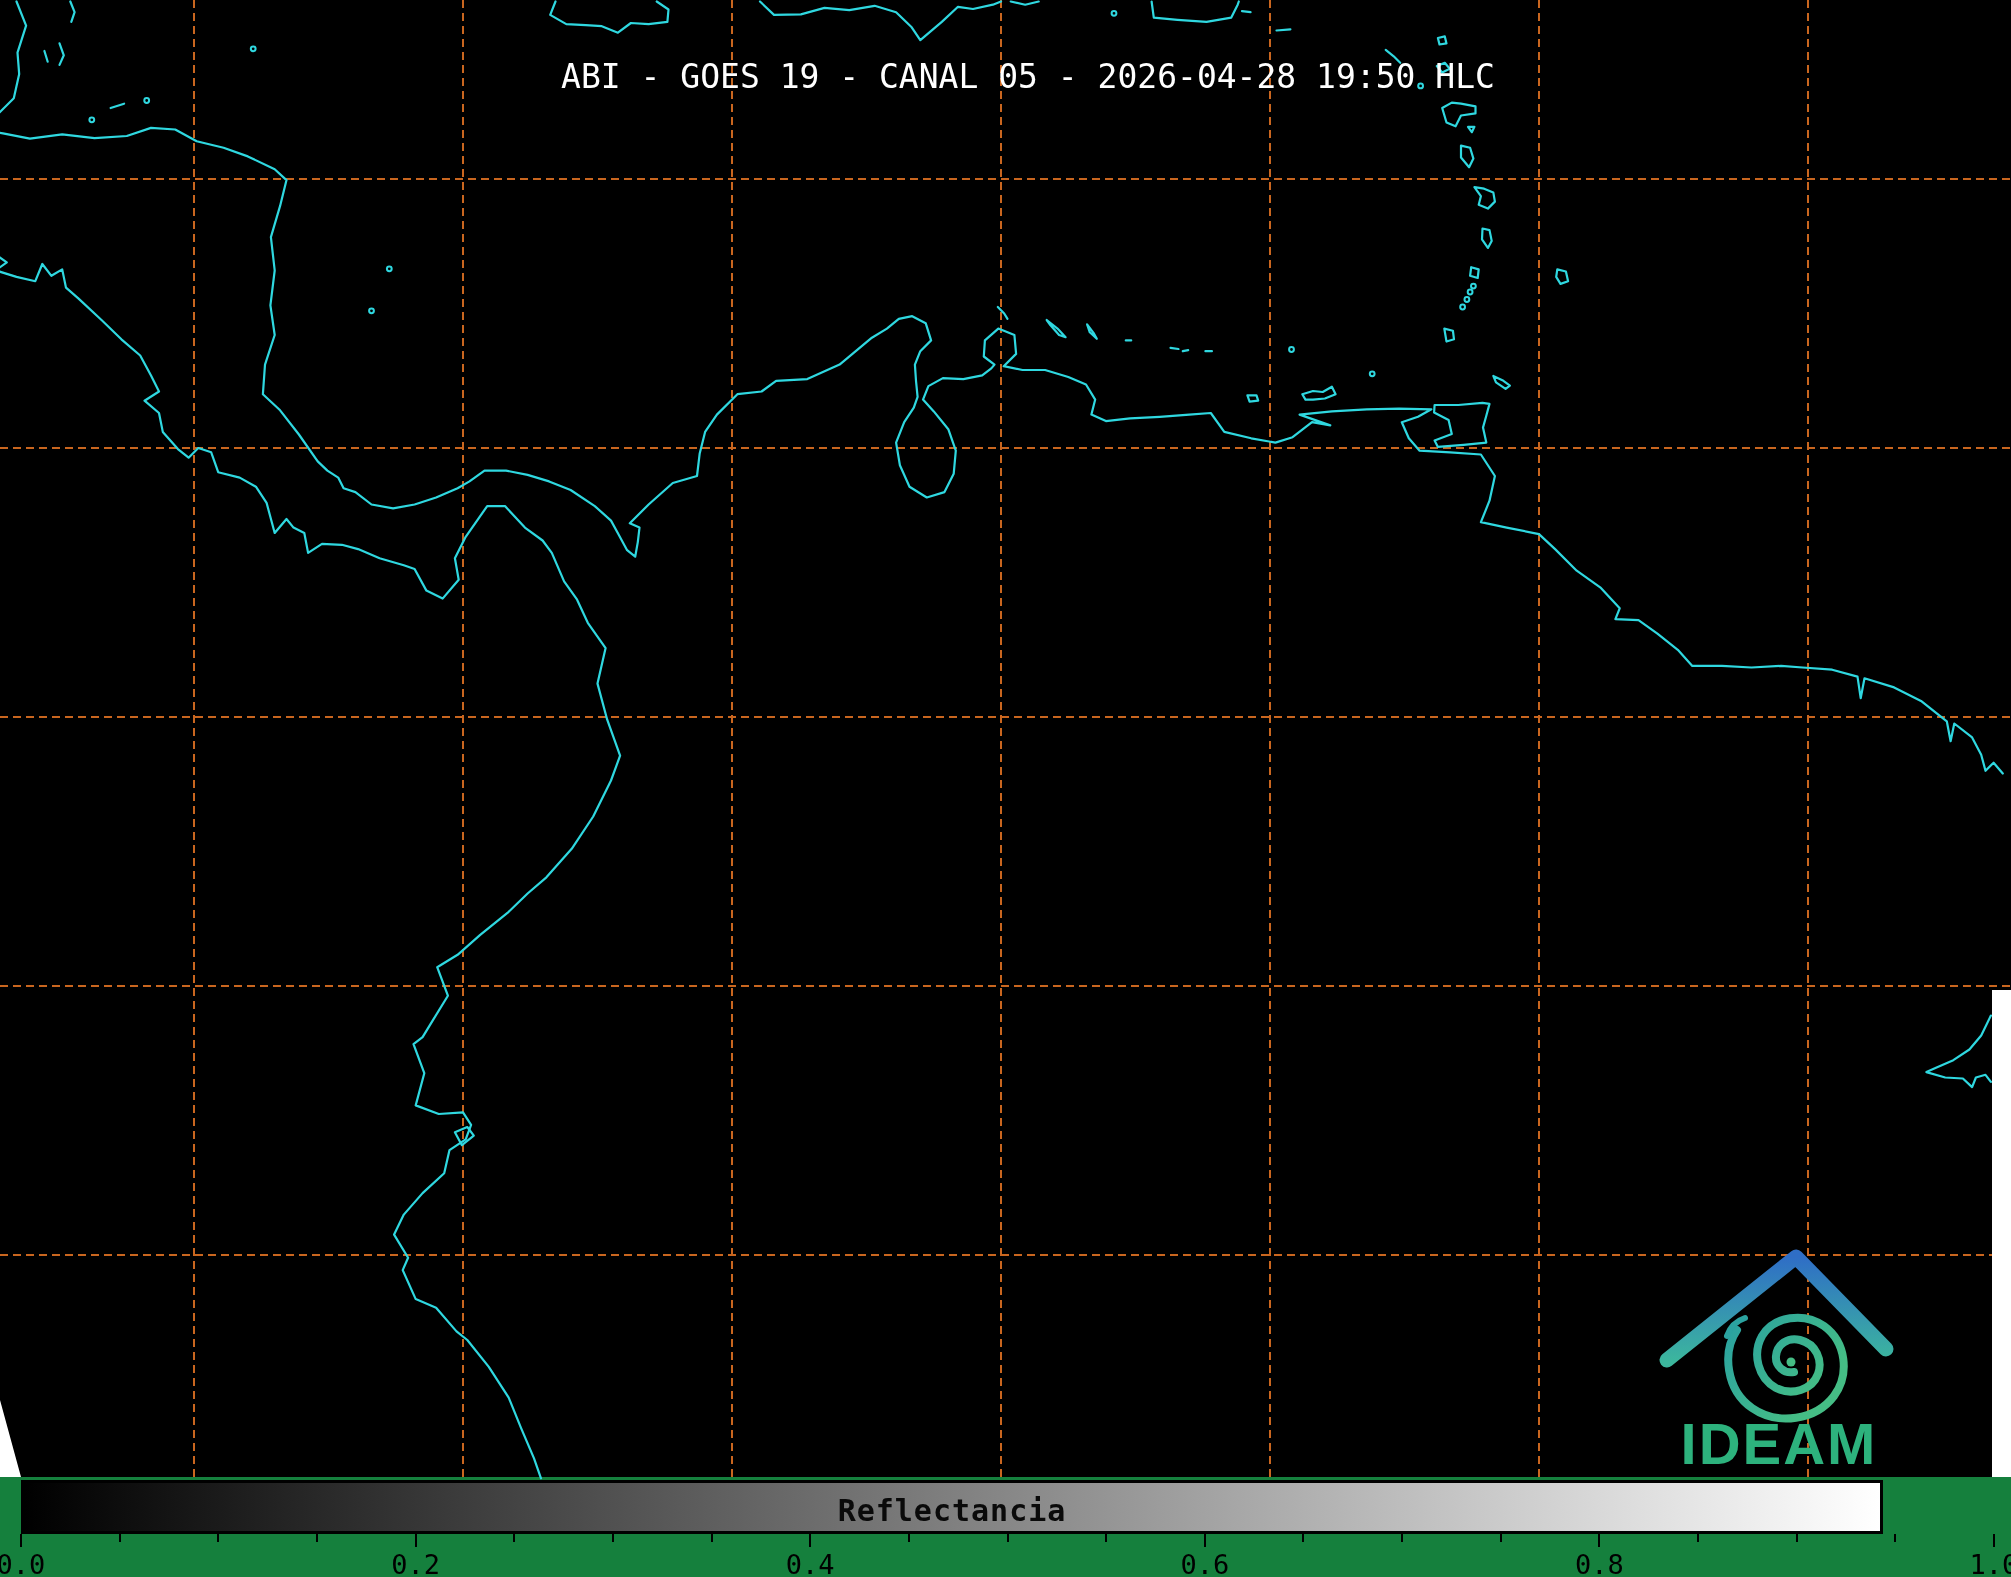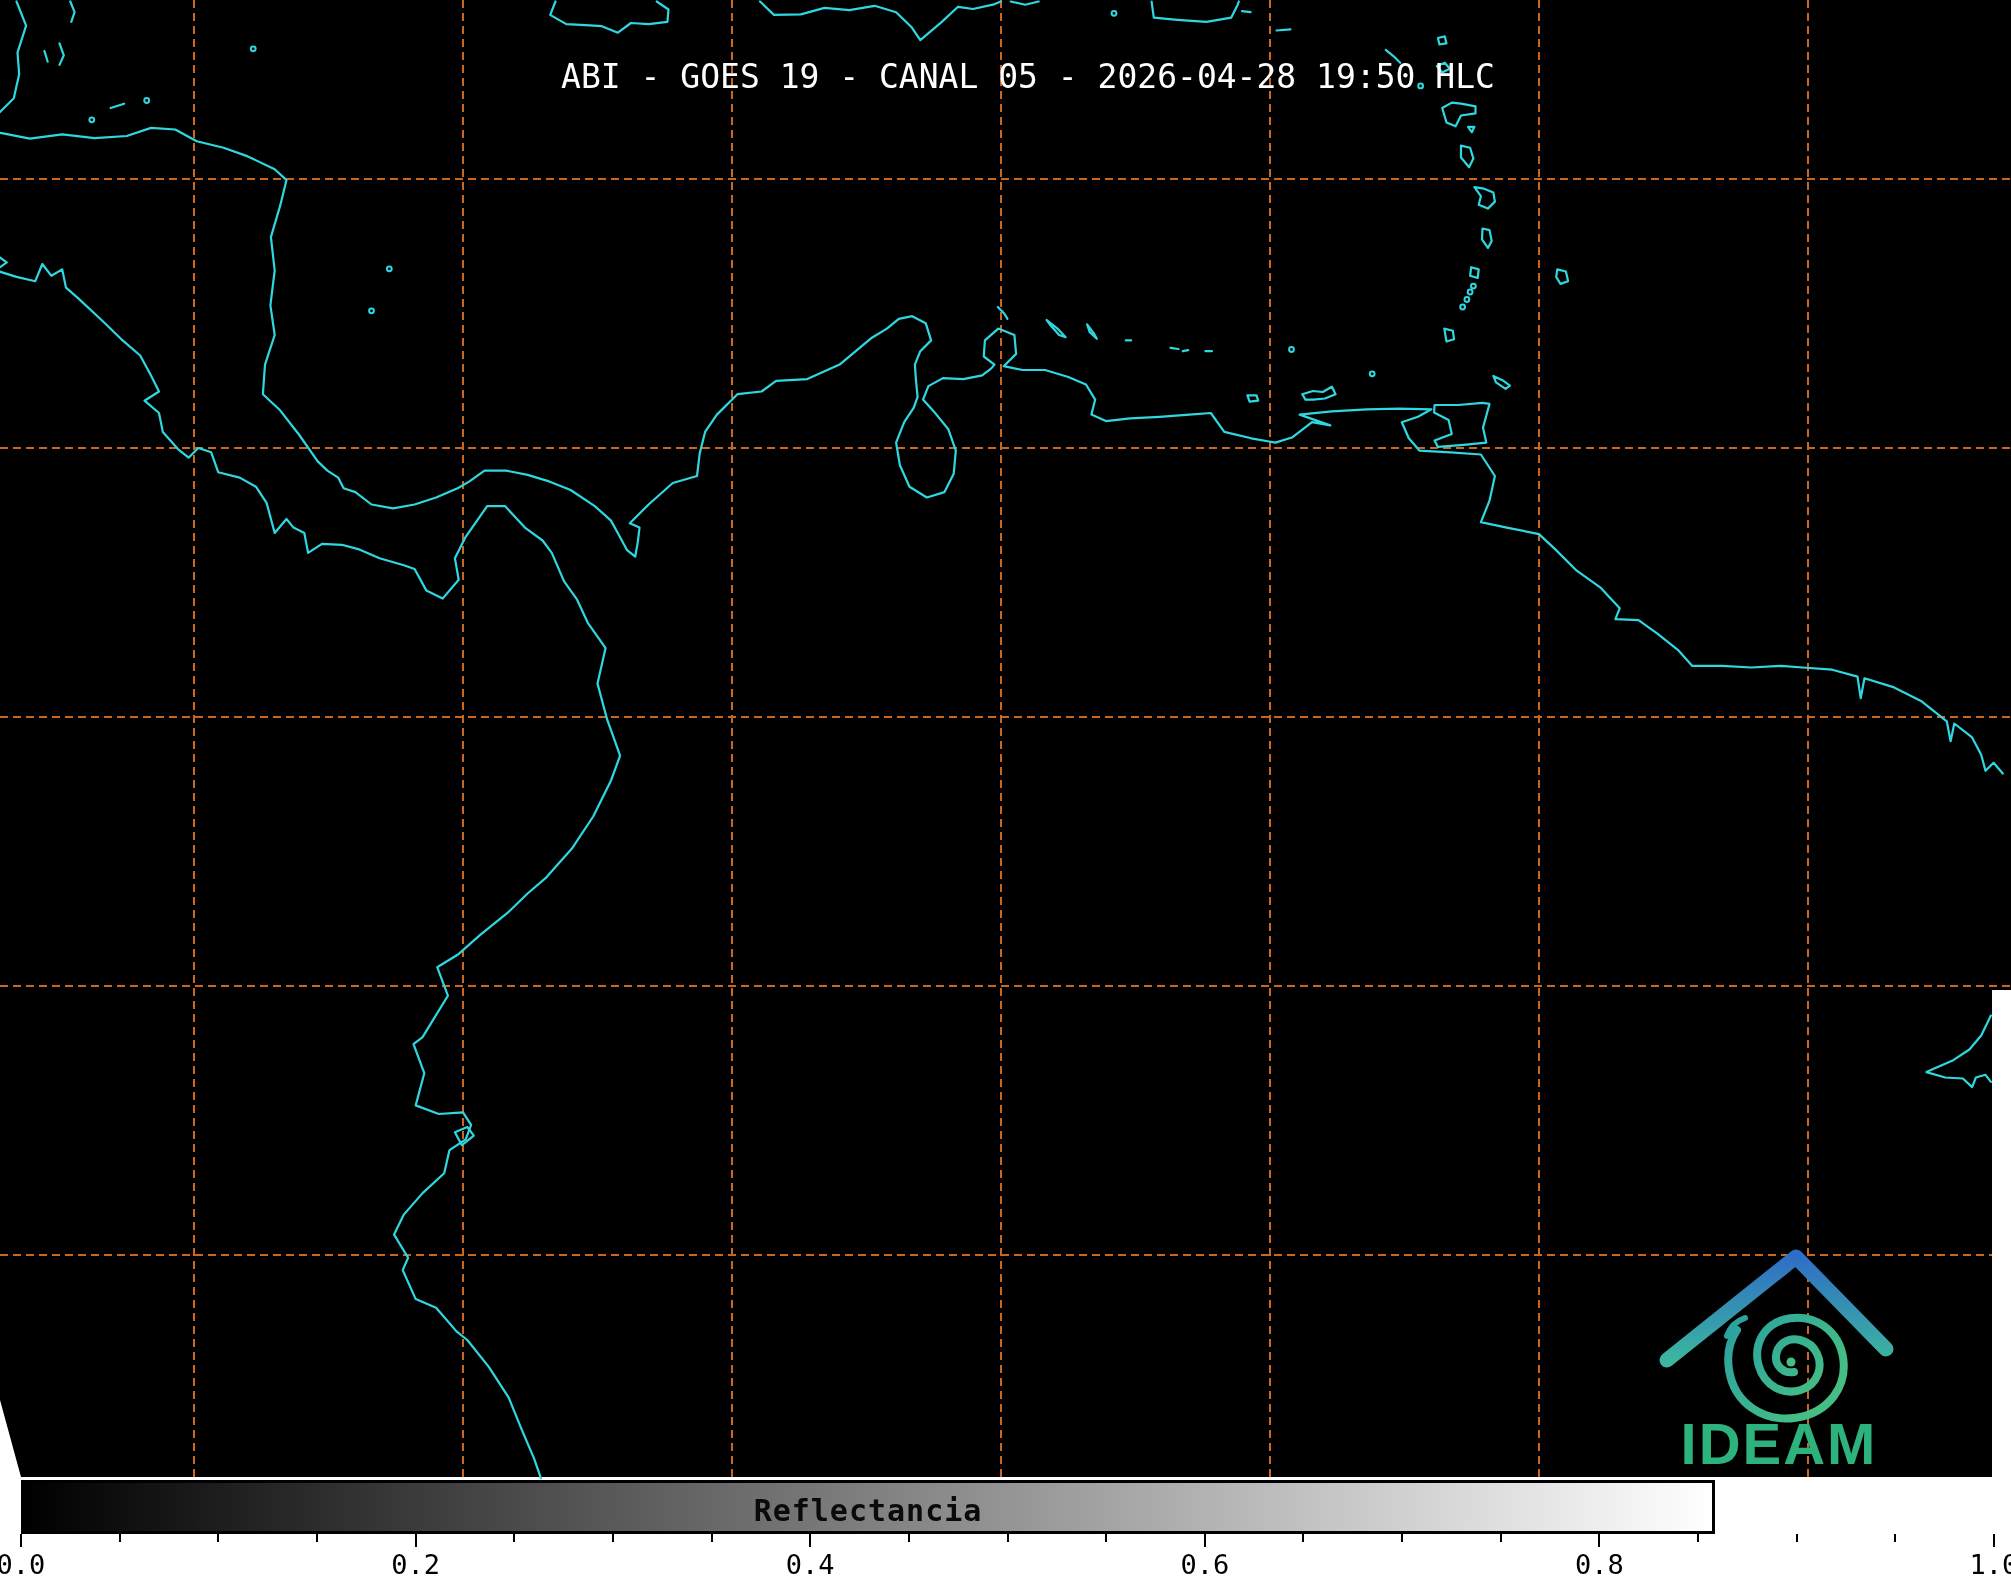--- a/index.html
+++ b/index.html
@@ -1,21 +1,21 @@
 <!DOCTYPE html>
 <html><head>
 <meta charset="utf-8">
 <style>
   html,body{margin:0;padding:0;background:#777;}
-  .stage{position:relative;width:2011px;height:1577px;background:#ffffff;overflow:hidden;
+  .stage{position:relative;width:2011px;height:1577px;background:#15803d;overflow:hidden;
          font-family:"DejaVu Sans Mono","Liberation Mono",monospace;}
   .stage svg{position:absolute;left:0;top:0;display:block;}
   .map-title{fill:#ffffff;font-family:"DejaVu Sans Mono","Liberation Mono",monospace;font-size:33px;}
   .logo-word{font-family:"Liberation Sans","DejaVu Sans",sans-serif;font-weight:bold;font-size:58px;letter-spacing:2px;}
-  .cbar{position:absolute;left:21px;top:1480px;width:1694px;height:54px;box-sizing:border-box;
+  .cbar{position:absolute;left:21px;top:1480px;width:1862px;height:54px;box-sizing:border-box;
         border:3px solid #000;background:linear-gradient(to right,#000000,#ffffff);}
   .cbar-label{position:absolute;left:0;right:0;top:10px;text-align:center;font-weight:bold;
               font-size:30px;color:#0a0a0a;letter-spacing:1px;}
   .tick{position:absolute;width:2px;background:#000;top:1534px;}
   .tick.major{height:13px;}
   .tick.minor{height:8px;}
   .tick-label{position:absolute;top:1549px;transform:translateX(-50%);font-size:27px;color:#000;white-space:nowrap;}
 </style>
 </head>
 <body>

